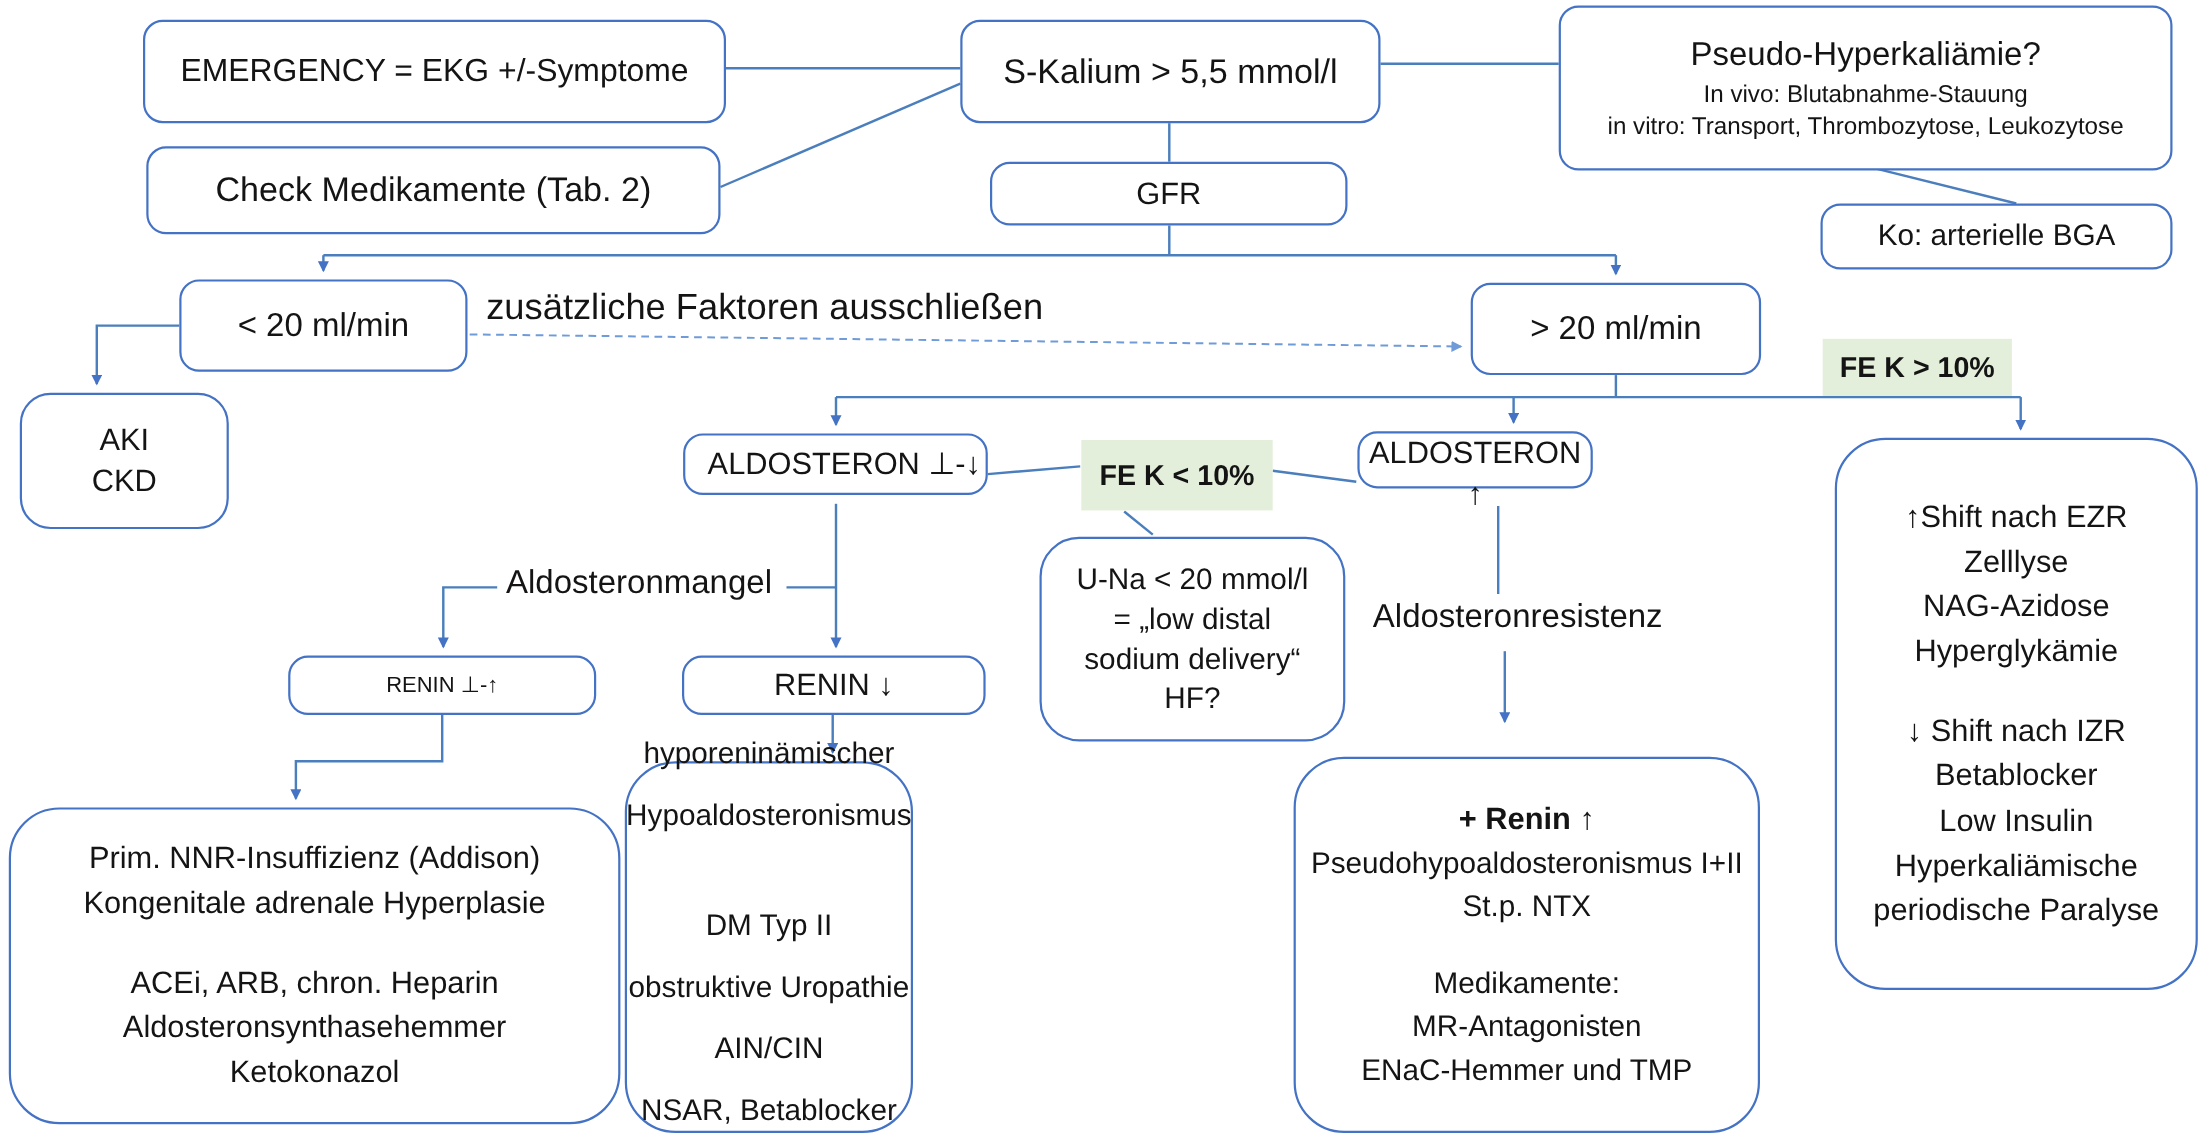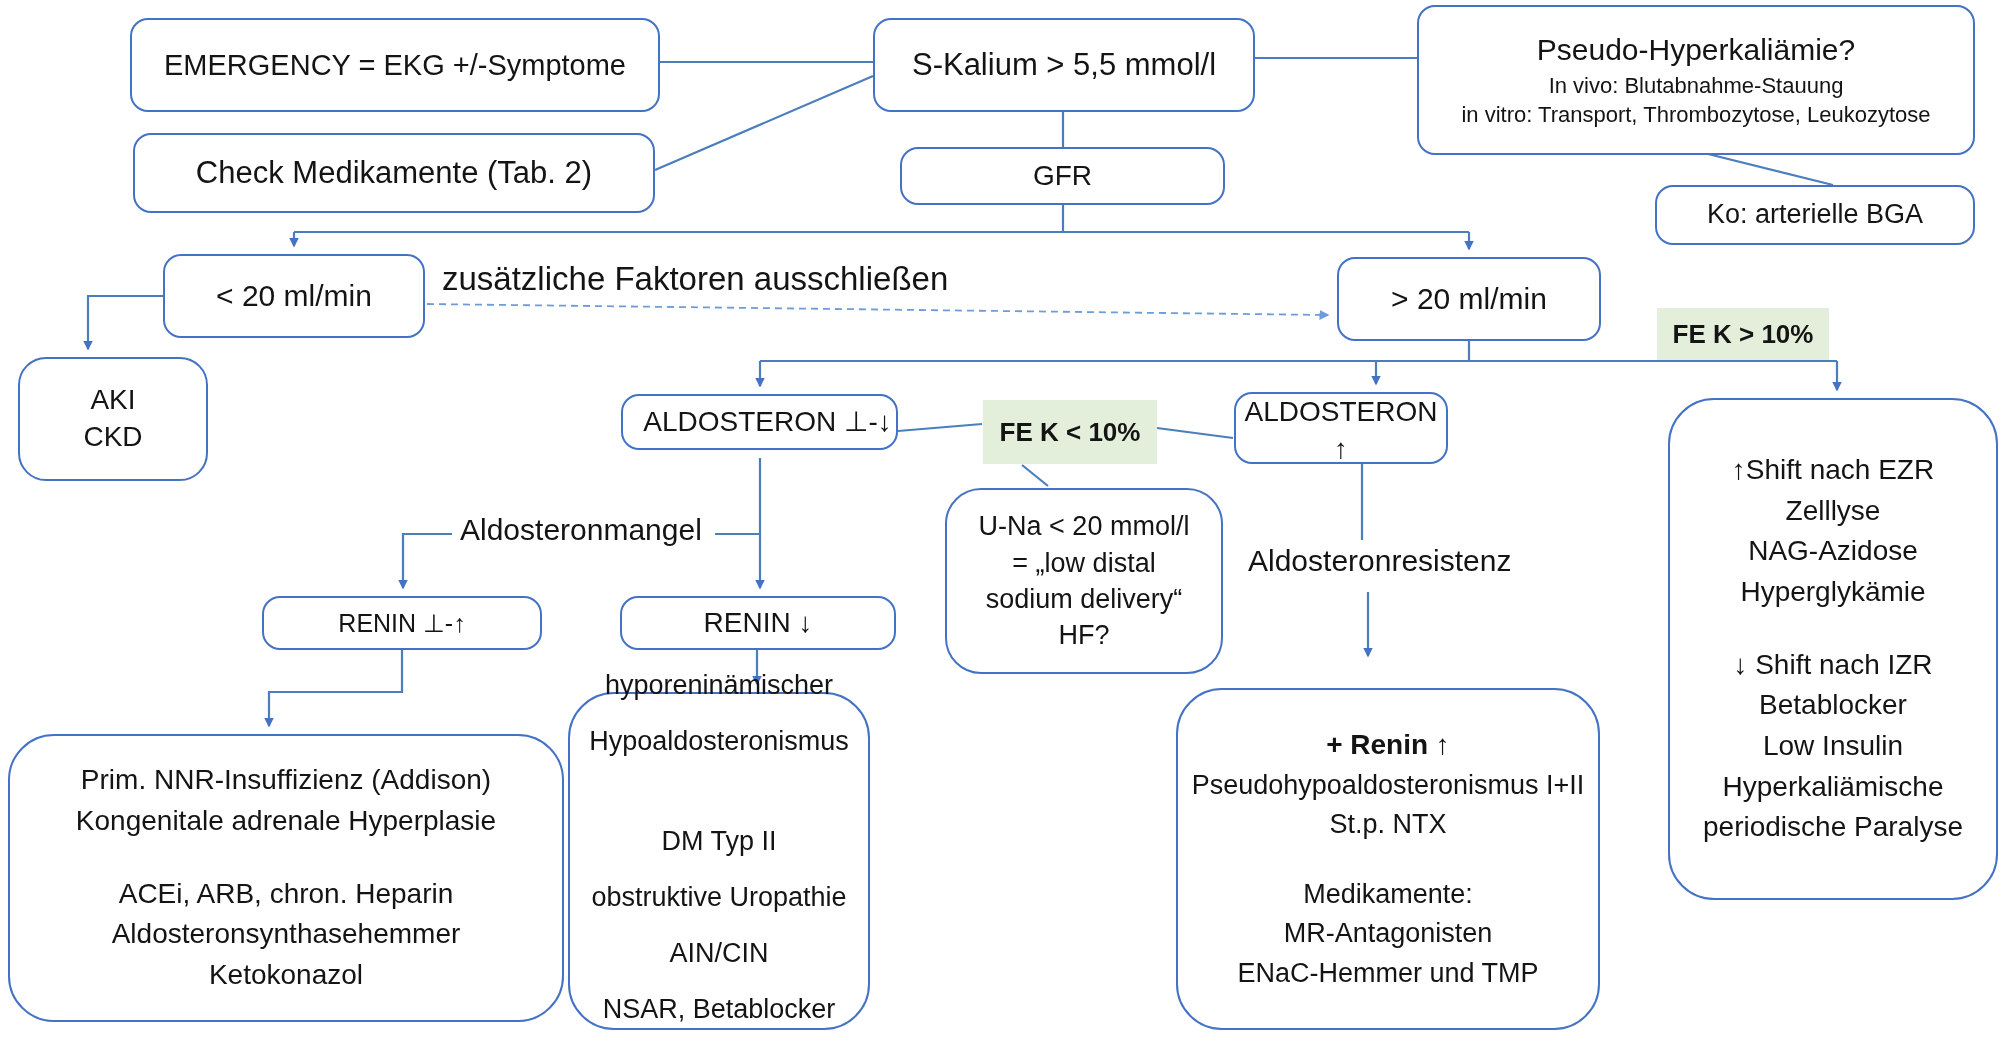--- a/index.html
+++ b/index.html
@@ -118,53 +118,53 @@
     <div class="line">AKI</div>
     <div class="line">CKD</div>
   </div>
 
   <div class="box" style="left:621px;top:394px;width:277px;height:56px;font-size:28px;padding-left:16px;">
     <div class="line">ALDOSTERON ⊥-↓</div>
   </div>
 
   <div class="hl" style="left:983px;top:400px;width:174px;height:64px;font-size:26px;">FE K &lt; 10%</div>
 
-  <div class="box" style="left:1234px;top:392px;width:214px;height:72px;font-size:28px;">
+  <div class="box" style="left:1234px;top:392px;width:214px;height:52px;font-size:28px;">
     <div class="line">ALDOSTERON ↑</div>
   </div>
 
   <div class="box" style="left:945px;top:488px;width:278px;height:186px;font-size:27px;border-radius:36px;line-height:1.35;">
     <div class="line">U-Na &lt; 20 mmol/l</div>
     <div class="line">= „low distal</div>
     <div class="line">sodium delivery“</div>
     <div class="line">HF?</div>
   </div>
 
   <div class="label" style="left:460px;top:513px;font-size:30px;">Aldosteronmangel</div>
 
   <div class="label" style="left:1248px;top:544px;font-size:30px;">Aldosteronresistenz</div>
 
-  <div class="box" style="left:262px;top:596px;width:280px;height:54px;font-size:25px;">
+  <div class="box" style="left:262px;top:596px;width:280px;height:54px;font-size:20px;">
     <div class="line">RENIN ⊥-↑</div>
   </div>
 
   <div class="box" style="left:620px;top:596px;width:276px;height:54px;font-size:28px;">
     <div class="line">RENIN ↓</div>
   </div>
 
   <div class="box bigbox" style="left:8px;top:734px;width:556px;height:288px;font-size:28px;">
     <div class="line">Prim.  NNR-Insuffizienz (Addison)</div>
     <div class="line">Kongenitale adrenale Hyperplasie</div>
     <div class="spacer"></div>
     <div class="line">ACEi, ARB, chron. Heparin</div>
     <div class="line">Aldosteronsynthasehemmer</div>
     <div class="line">Ketokonazol</div>
   </div>
 
-  <div class="box bigbox" style="left:568px;top:692px;width:302px;height:338px;font-size:27px;gap:45px;">
+  <div class="box bigbox" style="left:568px;top:692px;width:262px;height:338px;font-size:27px;gap:45px;">
     <div class="line">hyporeninämischer</div>
     <div class="line">Hypoaldosteronismus</div>
     <div class="spacer"></div>
     <div class="line">DM Typ II</div>
     <div class="line">obstruktive Uropathie</div>
     <div class="line">AIN/CIN</div>
     <div class="line">NSAR, Betablocker</div>
     <div class="line">CNI</div>
   </div>
 

